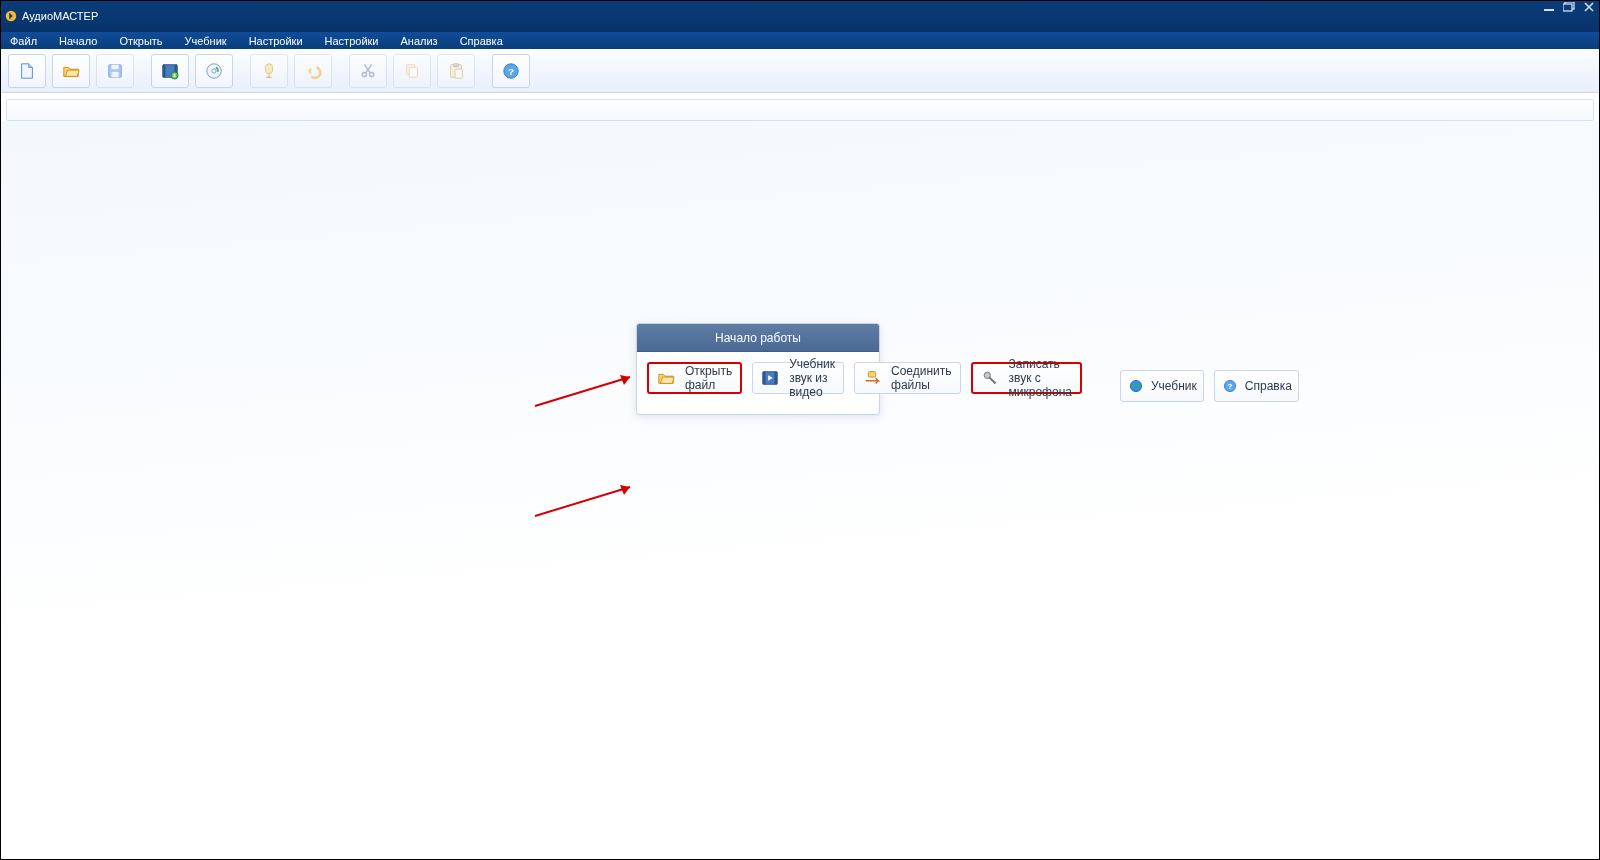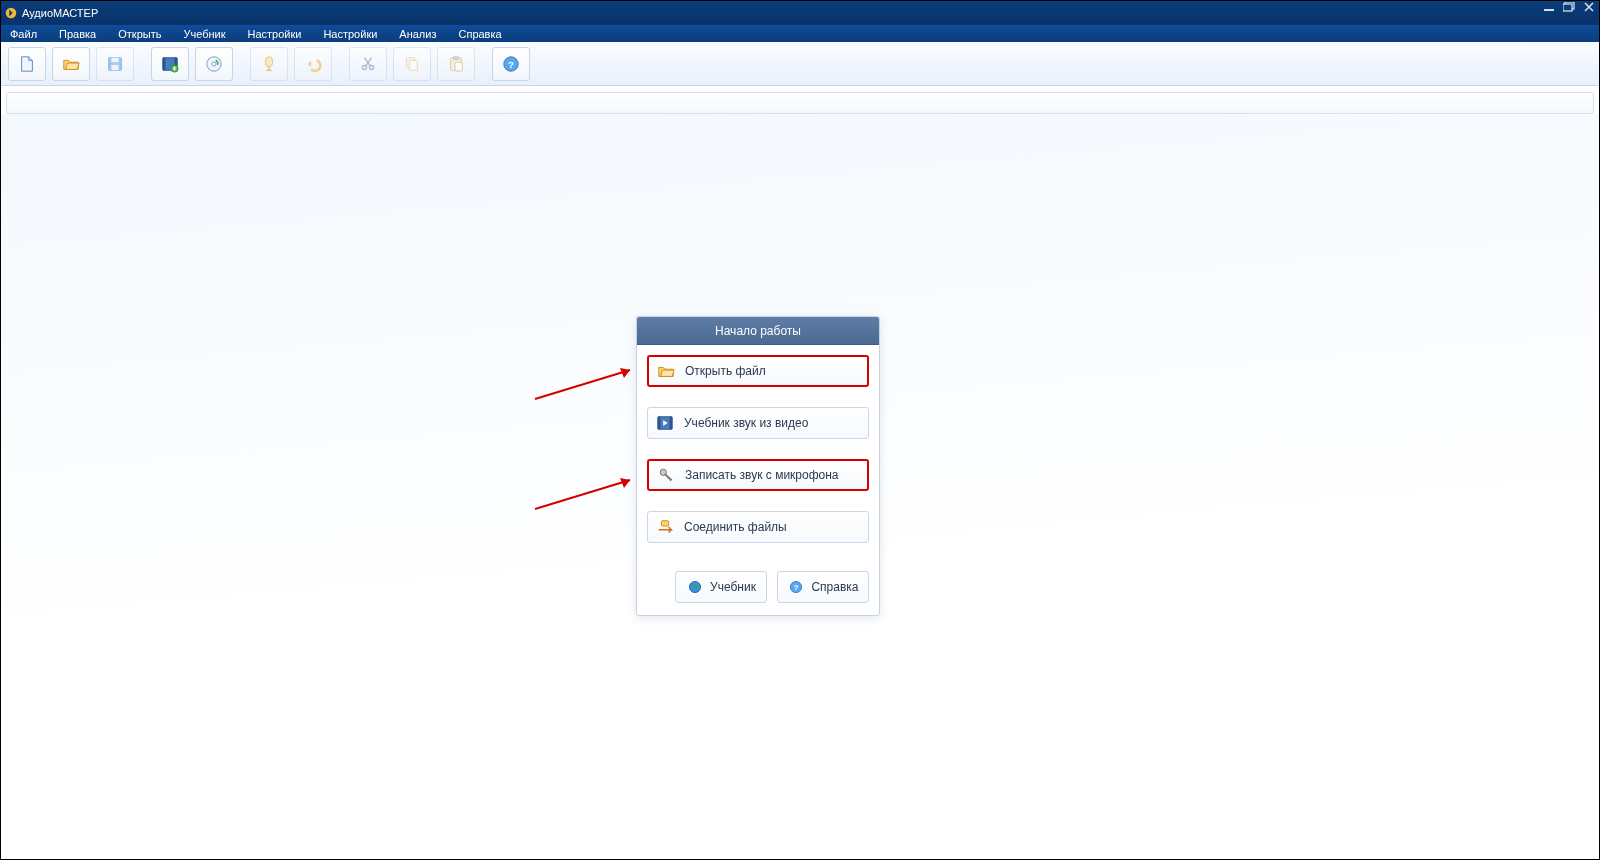--- a/index.html
+++ b/index.html
@@ -1,19 +1,19 @@
 <!DOCTYPE html>
 <html><head>
 <meta charset="utf-8">
 <style>
   * { margin: 0; padding: 0; box-sizing: border-box; }
   html, body { width: 1600px; height: 860px; font-family: Tahoma, Arial, sans-serif; font-size: 12px; overflow: hidden; background: #fff; }
   
   .titlebar {
-    height: 25px;
+    height: 32px;
     background: linear-gradient(to bottom, #0a3d7a 0%, #08336a 100%);
     color: #fff;
     display: flex;
     align-items: center;
     padding: 0 4px;
     position: relative;
   }
   .titlebar .app-icon { width: 14px; height: 14px; margin-right: 4px; display: inline-flex; align-items: center; justify-content: center; }
   .titlebar .title-text { font-size: 11px; font-weight: normal; }
   .win-controls { position: absolute; right: 4px; top: 1px; display: flex; gap: 6px; align-items: center; }
@@ -77,21 +77,21 @@
   }
   .start-header {
     height: 28px;
     background: linear-gradient(to bottom,#5f7da5 0%, #4a6a94 100%);
     color: #fff;
     font-size: 12px;
     display: flex; align-items: center; justify-content: center;
     border-top-left-radius: 2px; border-top-right-radius: 2px;
     border-bottom: 1px solid #3f5d85;
   }
-  .start-body { padding: 10px 10px 12px 10px; display: flex; flex-direction: column; gap: 20px; }
+  .start-body { padding: 10px 10px 12px 10px; display: flex; flex-direction: row; gap: 10px; }
   .start-btn {
     height: 32px;
     border: 1px solid #c9d5e8;
     border-radius: 3px;
     background: linear-gradient(to bottom,#ffffff,#f6f9fd);
     display: flex; align-items: center;
     padding: 0 8px; gap: 10px;
     cursor: pointer;
     font-size: 12px; color: #2b3a4e;
   }
@@ -130,21 +130,21 @@
     <span>
         <svg width="10" height="10" viewBox="0 0 10 10">
           <path d="M1 1 L9 9 M9 1 L1 9" stroke="#d0e0f0" stroke-width="1.6"></path>
         </svg>
       </span>
   </div>
 </div>
 
 <div class="menubar">
   <span class="menu-item">Файл</span>
-  <span class="menu-item">Правка</span>
+  <span class="menu-item">Начало</span>
   <span class="menu-item">Открыть</span>
   <span class="menu-item">Учебник</span>
   <span class="menu-item">Настройки</span>
   <span class="menu-item">Настройки</span>
   <span class="menu-item">Анализ</span>
   <span class="menu-item">Справка</span>
 </div>
 
 <div class="toolbar">
   <div class="tool-btn" title="Создать">
@@ -272,39 +272,39 @@
               <rect x="2" y="3" width="16" height="14" rx="1" fill="#4b7bbf" stroke="#2b5790"></rect>
               <rect x="2" y="3" width="3" height="14" fill="#2b5790"></rect>
               <rect x="15" y="3" width="3" height="14" fill="#2b5790"></rect>
               <path d="M8 7l5 3-5 3z" fill="#fff"></path>
             </svg>
         </span>
         <span>Учебник звук из видео</span>
       </div>
 
 
+      <div class="start-btn">
+        <span class="sb-icon">
+          <svg viewBox="0 0 20 20" width="18" height="18">
+              <path d="M3 13h14l-3-3m3 3l-3 3" stroke="#d46a1f" stroke-width="1.6" fill="none"></path>
+              <rect x="6" y="3" width="8" height="6" rx="1" fill="#ffd36b" stroke="#c98a14"></rect>
+            </svg>
+        </span>
+        <span>Соединить файлы</span>
+      </div>
+
       <div class="start-btn highlight">
         <span class="sb-icon">
           <svg viewBox="0 0 20 20" width="18" height="18">
               <ellipse cx="7" cy="7" rx="3.5" ry="3.5" fill="#c9c9c9" stroke="#6f6f6f"></ellipse>
               <path d="M9 9l6 6" stroke="#6f6f6f" stroke-width="2"></path>
               <path d="M14 16l2-2 1 1-2 2z" fill="#6f6f6f"></path>
             </svg>
         </span>
         <span>Записать звук с микрофона</span>
-      </div>
-
-      <div class="start-btn">
-        <span class="sb-icon">
-          <svg viewBox="0 0 20 20" width="18" height="18">
-              <path d="M3 13h14l-3-3m3 3l-3 3" stroke="#d46a1f" stroke-width="1.6" fill="none"></path>
-              <rect x="6" y="3" width="8" height="6" rx="1" fill="#ffd36b" stroke="#c98a14"></rect>
-            </svg>
-        </span>
-        <span>Соединить файлы</span>
       </div>
 
       <div class="start-row">
         <div class="start-btn">
           <span class="sb-icon">
             <svg viewBox="0 0 20 20" width="16" height="16">
                 <circle cx="10" cy="10" r="7" fill="#3a8fe0" stroke="#135c9e"></circle>
                 <path d="M4 8c3-1 5 2 8 0s3 3 1 4" fill="#2fae48" stroke="none"></path>
               </svg>
           </span>

